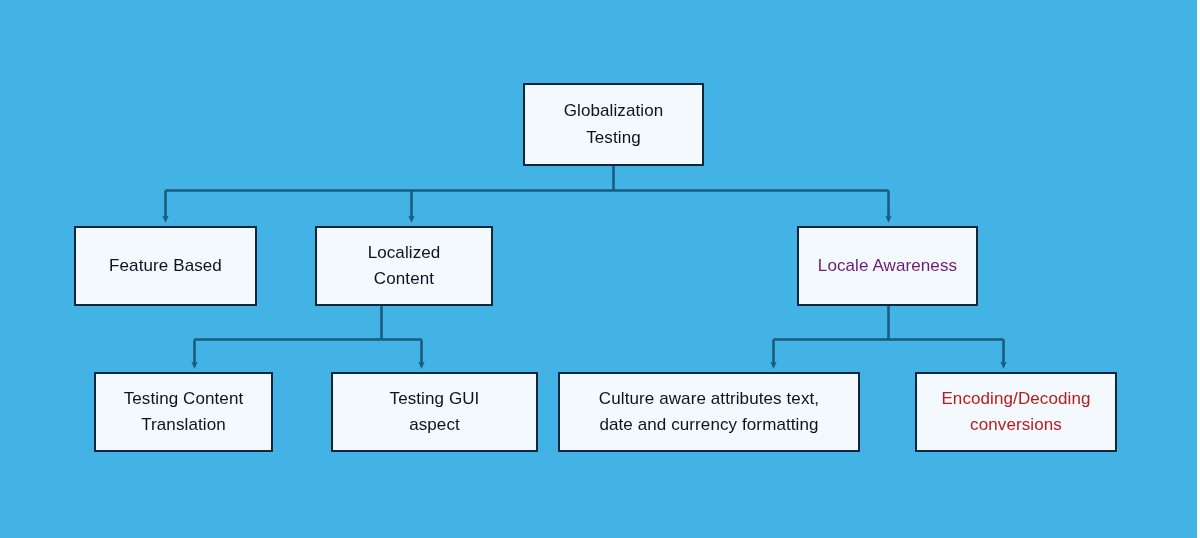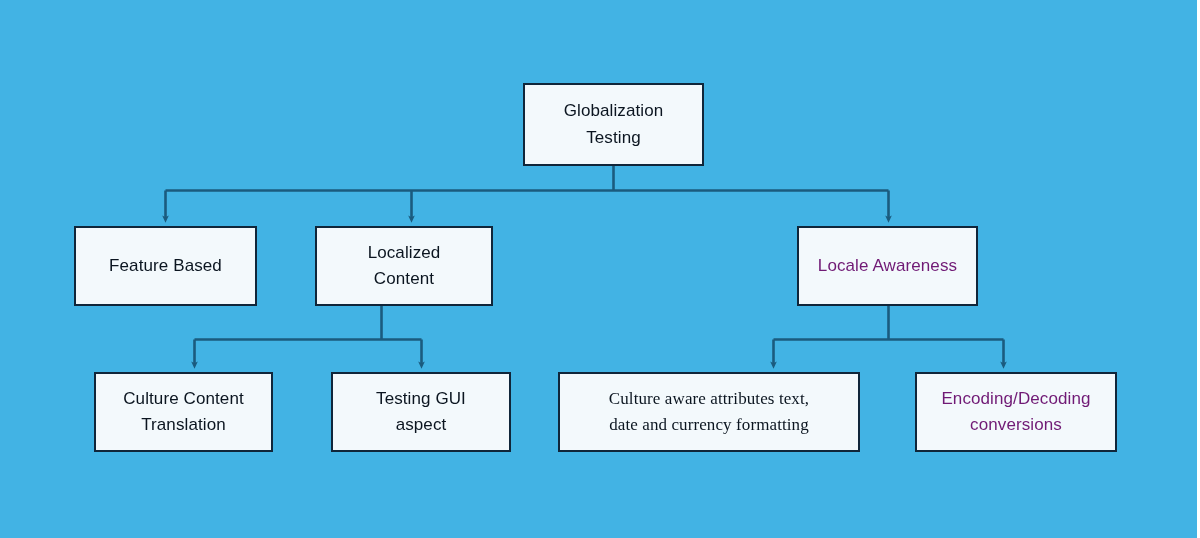--- a/index.html
+++ b/index.html
@@ -82,25 +82,25 @@
   <div class="node" id="node-root" style="left: 523px; top: 83px; width: 181px; height: 83px; background: rgb(243, 249, 252); border-color: rgb(16, 38, 58); color: rgb(11, 21, 32);">Globalization
 Testing</div>
 
   <div class="node" id="node-localized-content" style="left: 315px; top: 226px; width: 178px; height: 80px; background: rgb(243, 249, 252); border-color: rgb(16, 38, 58); color: rgb(11, 21, 32);">Localized
 Content</div>
 
   <div class="node" id="node-feature-based" style="left: 74px; top: 226px; width: 183px; height: 80px; background: rgb(243, 249, 252); border-color: rgb(16, 38, 58); color: rgb(11, 21, 32);">Feature Based</div>
 
   <div class="node" id="node-locale-awareness" style="left: 797px; top: 226px; width: 181px; height: 80px; background: rgb(243, 249, 252); border-color: rgb(16, 38, 58); color: #701a75;">Locale Awareness</div>
 
-  <div class="node" id="node-testing-content-translation" style="left: 94px; top: 372px; width: 179px; height: 80px; background: rgb(243, 249, 252); border-color: rgb(16, 38, 58); color: rgb(11, 21, 32);">Culture Content
+  <div class="node" id="node-testing-content-translation" style="left: 94px; top: 372px; width: 179px; height: 80px; background: rgb(243, 249, 252); border-color: rgb(16, 38, 58); color: rgb(11, 21, 32);">Testing Content
 Translation</div>
 
-  <div class="node" id="node-testing-gui-aspect" style="left: 331px; top: 372px; width: 180px; height: 80px; background: rgb(243, 249, 252); border-color: rgb(16, 38, 58); color: rgb(11, 21, 32);">Testing GUI
+  <div class="node" id="node-testing-gui-aspect" style="left: 331px; top: 372px; width: 207px; height: 80px; background: rgb(243, 249, 252); border-color: rgb(16, 38, 58); color: rgb(11, 21, 32);">Testing GUI
 aspect</div>
 
-  <div class="node" id="node-culture-aware-attributes" style="left: 558px; top: 372px; width: 302px; height: 80px; background: rgb(243, 249, 252); border-color: rgb(16, 38, 58); color: rgb(11, 21, 32); font-family: Liberation Serif, serif;">Culture aware attributes text,
+  <div class="node" id="node-culture-aware-attributes" style="left: 558px; top: 372px; width: 302px; height: 80px; background: rgb(243, 249, 252); border-color: rgb(16, 38, 58); color: rgb(11, 21, 32);">Culture aware attributes text,
 date and currency formatting</div>
 
-  <div class="node" id="node-encoding-decoding-conversions" style="left: 915px; top: 372px; width: 202px; height: 80px; background: rgb(243, 249, 252); border-color: rgb(16, 38, 58); color: #701a75;">Encoding/Decoding
+  <div class="node" id="node-encoding-decoding-conversions" style="left: 915px; top: 372px; width: 202px; height: 80px; background: rgb(243, 249, 252); border-color: rgb(16, 38, 58); color: #b91c1c;">Encoding/Decoding
 conversions</div>
 
 </div>
 
 </body></html>

